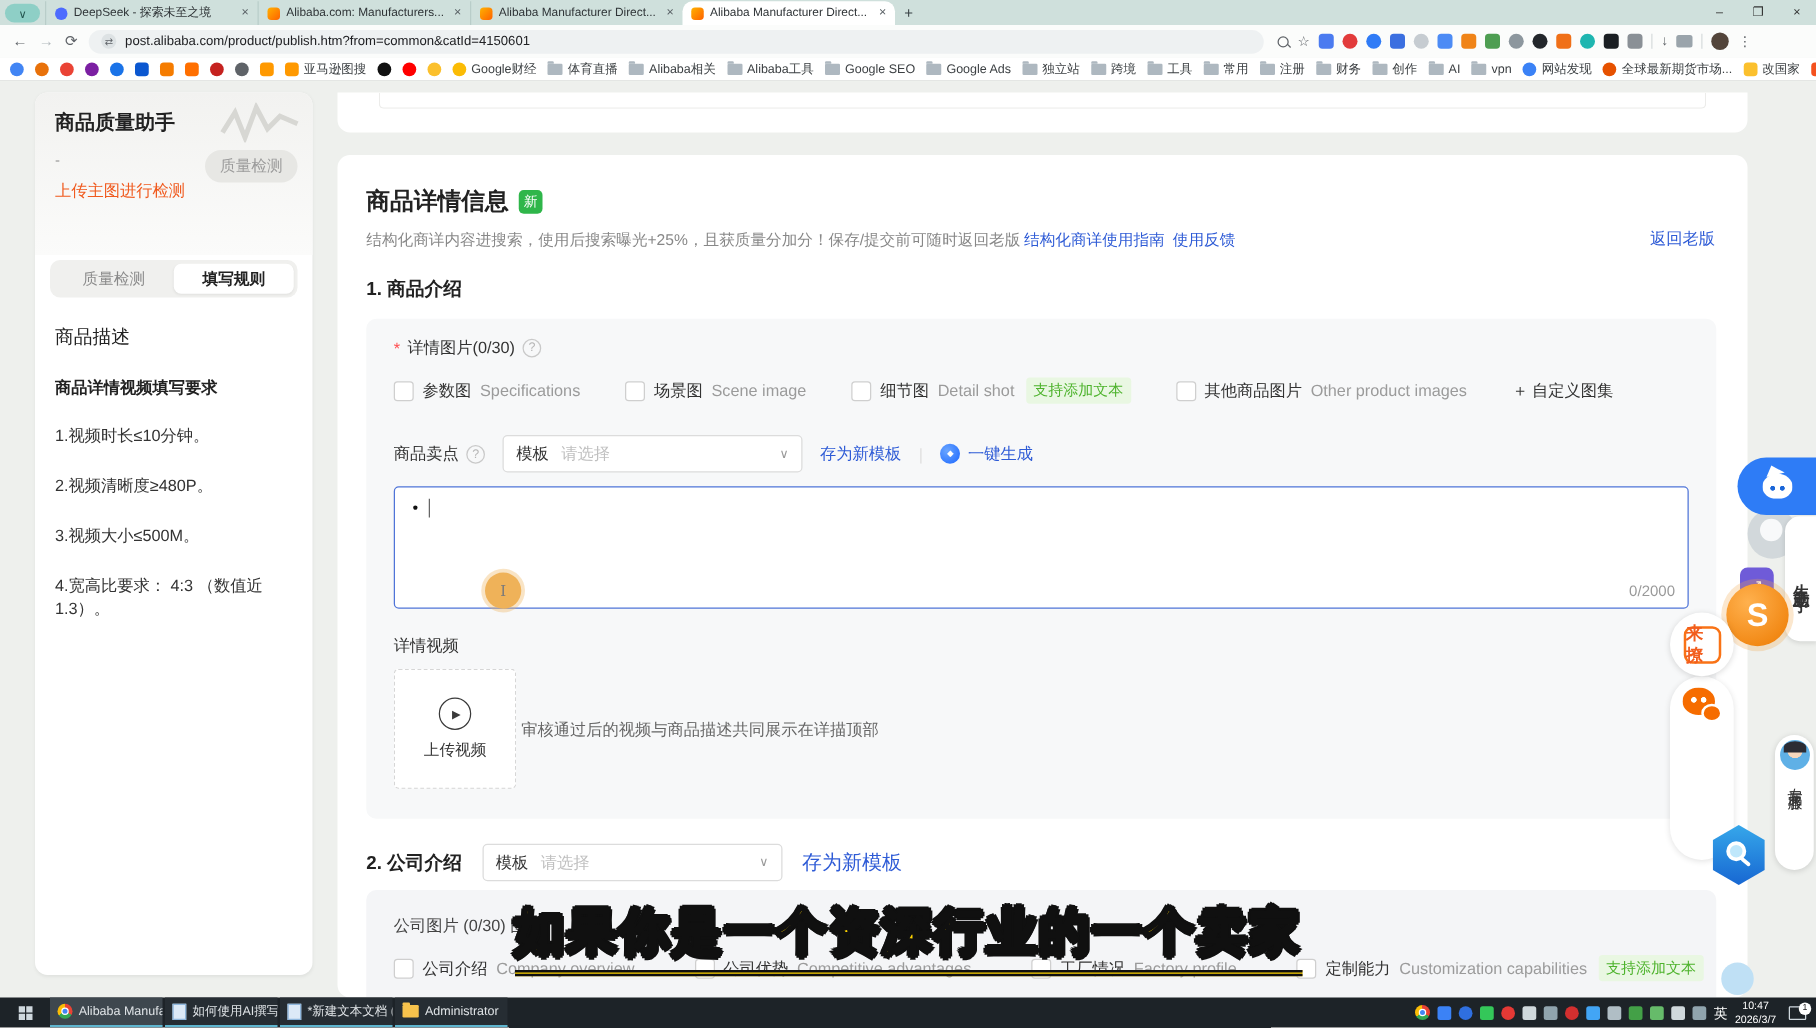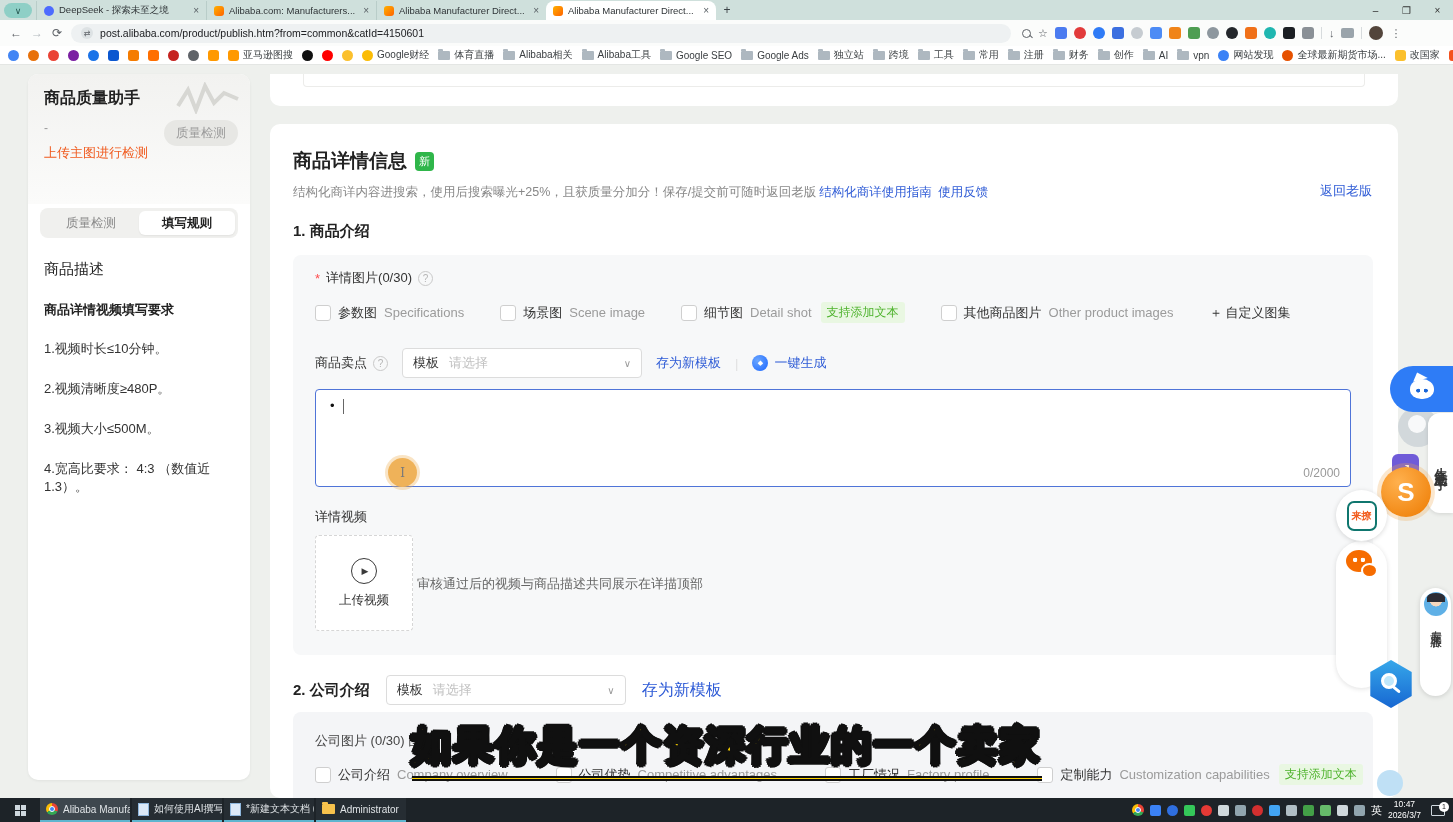--- a/index.html
+++ b/index.html
@@ -108,21 +108,21 @@
 .fgenie{position:absolute;left:1390px;top:366px;width:63px;height:46px;background:#2e7cf6;border-radius:23px 0 0 23px;display:flex;align-items:center;justify-content:center;z-index:6}
 .gface{width:24px;height:20px;background:#fff;border-radius:50% 50% 46% 46%;position:relative;background-image:radial-gradient(circle at 34% 58%,#1a66d8 1.7px,transparent 2.2px),radial-gradient(circle at 66% 58%,#1a66d8 1.7px,transparent 2.2px)}
 .gface::before{content:'';position:absolute;left:2px;top:-7px;width:0;height:0;border-left:6px solid transparent;border-right:9px solid transparent;border-bottom:8px solid #fff;transform:rotate(-14deg)}
 .fmoon{position:absolute;left:1398px;top:407px;width:40px;height:40px;border-radius:50%;background:rgba(188,196,204,.55);z-index:5}
 .fmoon::after{content:'';position:absolute;left:10px;top:8px;width:18px;height:18px;border-radius:50%;background:#fff;opacity:.85}
 .fapill{position:absolute;right:0;top:413px;width:25px;height:100px;background:#fff;border-radius:12px 0 0 12px;box-shadow:0 1px 4px rgba(0,0,0,.12);display:flex;align-items:center;justify-content:center;z-index:6}
 .vtext{writing-mode:vertical-rl;text-orientation:upright;font-size:13px;color:#333;letter-spacing:3px;font-weight:bold}
 .fpurple{position:absolute;left:1392px;top:454px;width:27px;height:27px;border-radius:6px;background:#6f5bd8;color:#fff;font-size:12px;display:flex;align-items:center;justify-content:center;z-index:5}
 .fs{position:absolute;left:1381px;top:467px;width:50px;height:50px;border-radius:50%;background:radial-gradient(circle at 35% 30%,#ffb14e,#ed7a00);box-shadow:0 0 0 4px rgba(240,170,80,.28);color:#fff;font-weight:bold;font-size:26px;display:flex;align-items:center;justify-content:center;z-index:6}
 .fll{position:absolute;left:1336px;top:490px;width:51px;height:51px;border-radius:50%;background:#fff;box-shadow:0 1px 5px rgba(0,0,0,.15);display:flex;align-items:center;justify-content:center;z-index:6}
-.llinner{width:30px;height:30px;border:2px solid #0f766e;border-radius:7px;color:#f25d1e;font-size:10px;font-weight:bold;display:flex;align-items:center;justify-content:center}
+.llinner{width:30px;height:30px;border:2px solid #f97316;border-radius:7px;color:#f25d1e;font-size:14px;font-weight:bold;display:flex;align-items:center;justify-content:center}
 .fwxpill{position:absolute;left:1336px;top:541px;width:51px;height:147px;background:#fff;border-radius:26px;box-shadow:0 1px 5px rgba(0,0,0,.12);z-index:5}
 .wx{position:absolute;left:10px;top:9px;width:32px;height:28px}
 .wxb1{position:absolute;left:0;top:0;width:26px;height:22px;background:#f66c00;border-radius:50%;background-image:radial-gradient(circle at 35% 45%,#fff 2px,transparent 2.5px),radial-gradient(circle at 65% 45%,#fff 2px,transparent 2.5px)}
 .wxb2{position:absolute;right:0;bottom:0;width:17px;height:15px;background:#f66c00;border:2px solid #fff;border-radius:50%}
 .fsvc{position:absolute;right:2px;top:588px;width:31px;height:108px;background:#fff;border-radius:16px;box-shadow:0 1px 5px rgba(0,0,0,.15);display:flex;flex-direction:column;align-items:center;padding-top:4px;gap:5px;z-index:6}
 .svcav{width:24px;height:24px;border-radius:50%;background:radial-gradient(circle at 50% 35%,#f6d7bd 30%,#5fb0e6 32%);position:relative;overflow:hidden;flex:none}
 .svcav::before{content:'';position:absolute;left:3px;top:1px;width:18px;height:9px;border-radius:50% 50% 0 0;background:#2c2c34}
 .svctext{writing-mode:vertical-rl;text-orientation:upright;font-size:12px;color:#333;letter-spacing:2px}
 .fhex{position:absolute;left:1368px;top:660px;width:46px;height:48px;background:linear-gradient(180deg,#36a7ea,#1767d2);clip-path:polygon(50% 0,95% 25%,95% 75%,50% 100%,5% 75%,5% 25%);z-index:6}
 .hexmag{position:absolute;left:13px;top:13px;width:16px;height:16px;border:3px solid #fff;border-radius:50%;background:#bfe7fb}

